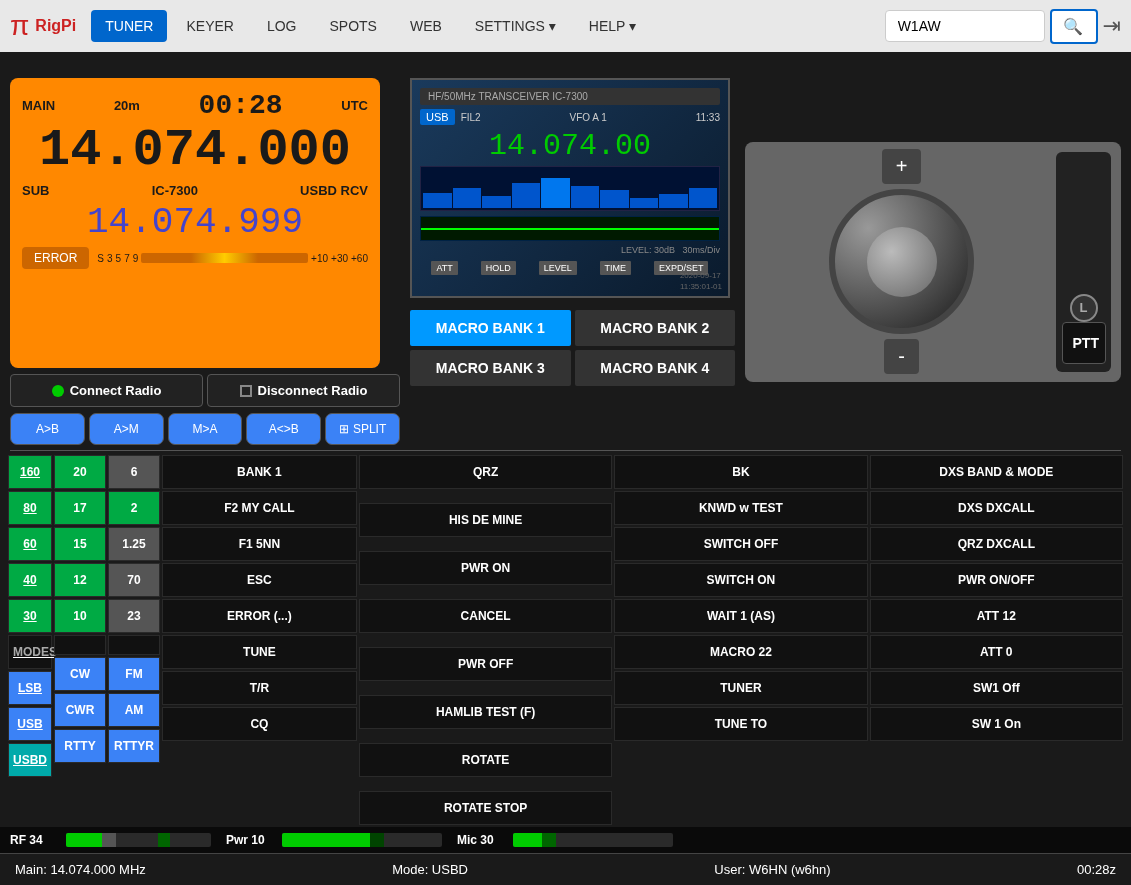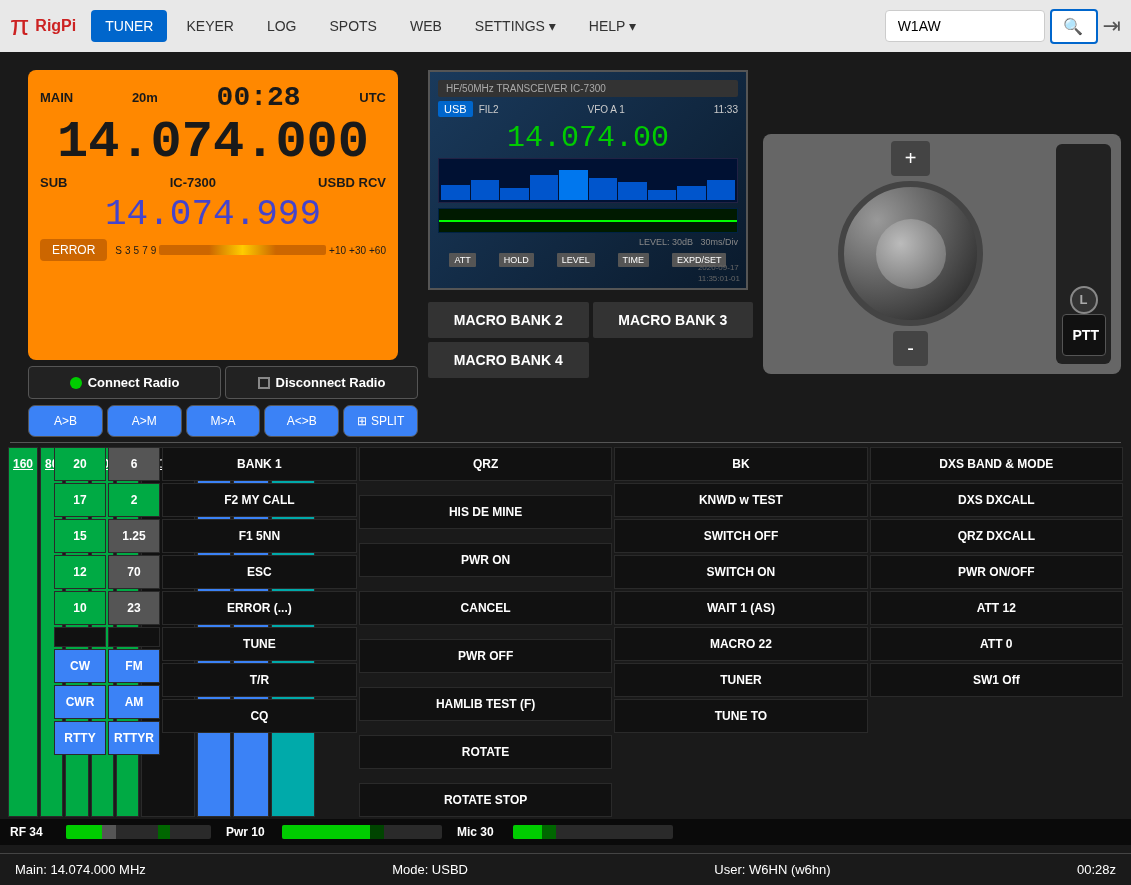--- a/index.html
+++ b/index.html
@@ -47,21 +47,21 @@
 
     
     .divider { height: 1px; background: #555; margin: 0 10px; }
 
     
     .status-bar { display: flex; justify-content: space-between; align-items: center; background: #1a1a1a; border-top: 1px solid #444; padding: 8px 15px; position: absolute; bottom: 0; width: 100%; }
     .status-item { color: white; font-size: 13px; }
 
     
     .app-wrapper { width: 1131px; height: 885px; display: flex; flex-direction: column; background: #1a1a1a; position: relative; }
-    .top-section { display: flex; padding: 18px 10px 5px; gap: 10px; margin-left: 18px; }
+    .top-section { display: flex; padding: 26px 10px 5px; gap: 10px; }
     .left-col { display: flex; flex-direction: column; gap: 6px; width: 390px; flex-shrink: 0; }
     .center-col { display: flex; flex-direction: column; gap: 6px; width: 325px; flex-shrink: 0; }
     .right-col { flex: 1; display: flex; align-items: center; justify-content: center; }
 
     
     .tuner-panel { background: #666; border-radius: 8px; padding: 10px; width: 100%; height: 240px; display: flex; align-items: center; justify-content: center; gap: 8px; }
     .tuner-knob-wrap { display: flex; flex-direction: column; align-items: center; gap: 5px; flex: 1; }
     .plus-btn { background: #444; color: white; border: none; border-radius: 4px; padding: 6px 14px; font-size: 20px; cursor: pointer; }
     .minus-btn { background: #444; color: white; border: none; border-radius: 4px; padding: 6px 14px; font-size: 20px; cursor: pointer; }
     .knob-outer { width: 145px; height: 145px; border-radius: 50%; background: radial-gradient(circle at 25% 25%, #999, #1a1a1a); border: 6px solid #444; display: flex; align-items: center; justify-content: center; }
@@ -208,20 +208,21 @@
             <span style="background:#555; color:white; padding:2px 5px; font-size:9px; border-radius:1px; cursor:pointer;">HOLD</span>
             <span style="background:#555; color:white; padding:2px 5px; font-size:9px; border-radius:1px; cursor:pointer;">LEVEL</span>
             <span style="background:#555; color:white; padding:2px 5px; font-size:9px; border-radius:1px; cursor:pointer;">TIME</span>
             <span style="background:#555; color:white; padding:2px 5px; font-size:9px; border-radius:1px; cursor:pointer;">EXPD/SET</span>
           </div>
           <div style="position:absolute; bottom:4px; right:6px; color:#666; font-size:8px; line-height:1.3;">2020-09-17<br>11:35:01-01</div>
         </div>
       </div>
 
       <div class="macro-banks">
+        <button class="macro-bank-btn active">MACRO BANK 1</button>
         <button class="macro-bank-btn inactive">MACRO BANK 2</button>
         <button class="macro-bank-btn inactive">MACRO BANK 3</button>
         <button class="macro-bank-btn inactive">MACRO BANK 4</button>
       </div>
     </div>
 
     <div class="right-col">
       <div class="tuner-panel">
         <div class="tuner-knob-wrap">
           <button class="plus-btn">+</button>
@@ -238,21 +239,21 @@
     </div>
 
   </div>
 
   <div class="divider"></div>
 
   <div class="grid-section">
 
     <div style="display:flex; gap:2px; margin-bottom:2px;">
 
-      <div style="display:flex; flex-direction:row; gap:2px; width:44px; flex-shrink:0;text-decoration:underline;">
+      <div style="display:flex; flex-direction:column; gap:2px; width:44px; flex-shrink:0;text-decoration:underline;">
         <div class="cell cell-green">160</div>
         <div class="cell cell-green">80</div>
         <div class="cell cell-green">60</div>
         <div class="cell cell-green">40</div>
         <div class="cell cell-green">30</div>
         <div class="cell cell-label">MODES</div>
         <div class="cell cell-teal">LSB</div>
         <div class="cell cell-teal">USB</div>
         <div class="cell cell-teal2">USBD</div>
       </div>
@@ -310,20 +311,21 @@
         <div class="cell cell-dark">TUNE TO</div>
       </div>
       <div style="display:flex; flex-direction:column; gap:2px; flex:1.3;">
         <div class="cell cell-dark">DXS BAND &amp; MODE</div>
         <div class="cell cell-dark">DXS DXCALL</div>
         <div class="cell cell-dark">QRZ DXCALL</div>
         <div class="cell cell-dark">PWR ON/OFF</div>
         <div class="cell cell-dark">ATT 12</div>
         <div class="cell cell-dark">ATT 0</div>
         <div class="cell cell-dark">SW1 Off</div>
+        <div class="cell cell-dark">SW 1 On</div>
       </div>
     </div>
   </div>
 
   <div class="slider-row">
     <div class="sl-group">
       <span class="sl-label">RF  34</span>
       <div class="sl-bar">
         <div class="sl-filled" style="width:25%;"></div>
         <div class="sl-dot"></div>

